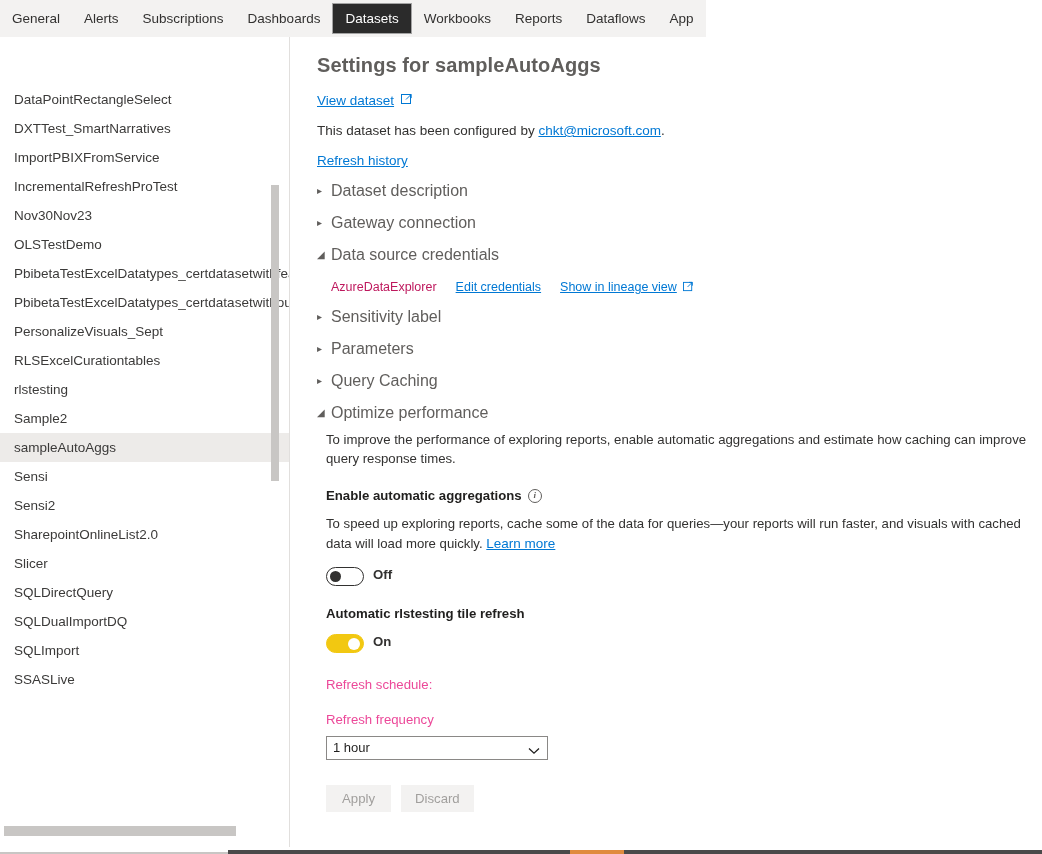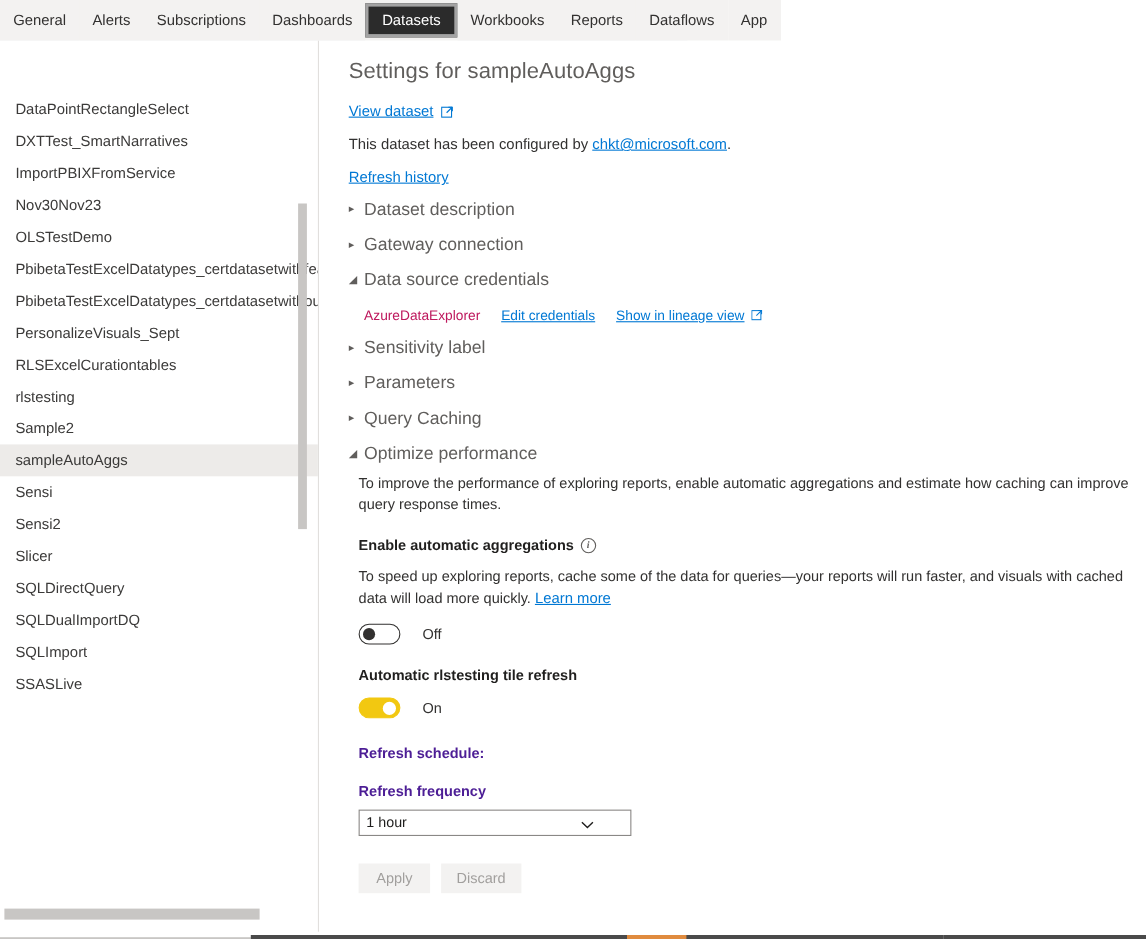--- a/index.html
+++ b/index.html
@@ -39,21 +39,21 @@
     font-size: 13.5px;
     color: #323130;
     background: #f3f2f1;
     white-space: nowrap;
     cursor: pointer;
   }
   .tab.active {
     background: #2b2b2b;
     color: #ffffff;
     margin: 3px 0 3px 0;
-    border: 3px solid #a3a3a3;
+    border: 1px solid #a3a3a3;
   }
 
   
   .sidebar {
     position: absolute;
     left: 0; top: 37px;
     width: 290px; height: 817px;
     background: #ffffff;
     border-right: 1px solid #e1dfdd;
     overflow: hidden;
@@ -114,36 +114,36 @@
     width: 752px; height: 817px;
     background: #ffffff;
     overflow: hidden;
   }
   .pad { padding-left: 27px; padding-right: 10px; }
 
   .page-title {
     margin: 0;
     padding-top: 17px;
     font-size: 20px;
-    font-weight: 400;
+    font-weight: 700;
     color: #605e5c;
     letter-spacing: .1px;
   }
 
   .link {
     color: #0078d4;
     text-decoration: underline;
     cursor: pointer;
     font-size: 13.5px;
   }
 
   .row-link {
     margin-top: 16px;
     display: flex;
-    align-items: flex-end;
+    align-items: flex-start;
     gap: 7px;
     font-size: 13.5px;
   }
 
   .ext-ico { display: inline-block; width: 12px; height: 12px; }
 
   .configured {
     margin-top: 15px;
     font-size: 13.5px;
     color: #323130;
@@ -208,22 +208,23 @@
     font-family: "Liberation Serif", serif;
     color: #605e5c;
     cursor: pointer;
     line-height: 1;
   }
 
   
   .toggle-row {
     margin-top: 13px;
     display: flex;
-    align-items: center;
-    gap: 20px;
+    align-items: flex-start;
+    gap: 9px;
+    font-weight: bold;
   }
   .switch {
     width: 38px; height: 19px;
     border-radius: 10px;
     position: relative;
     cursor: pointer;
     flex: 0 0 38px;
   }
   .switch.off {
     background: #ffffff;
@@ -247,34 +248,34 @@
     border-radius: 50%;
     background: #ffffff;
   }
   .switch-label {
     font-size: 13.2px;
     color: #323130;
   }
 
   .section-label {
     font-size: 13.2px;
-    font-weight: bold;
-    color: #4c1d95;
+    font-weight: normal;
+    color: #ec4899;
     margin-top: 24px;
   }
 
   .select-wrap {
     margin-top: 9px;
     position: relative;
     width: 222px;
   }
   select.freq {
     -webkit-appearance: none;
     appearance: none;
-    width: 248px; height: 24px;
+    width: 222px; height: 24px;
     padding: 0 24px 0 6px;
     font-size: 13px;
     font-family: "Liberation Sans", sans-serif;
     color: #201f1e;
     background: #ffffff;
     border: 1px solid #8a8886;
     border-radius: 0;
     cursor: pointer;
   }
   .select-chev {
@@ -344,31 +345,33 @@
     <div class="tab">
         <span>App</span>
       </div>
   </div>
 
   <div class="sidebar">
     <div class="sidebar-inner" id="dataset-list">
         <div class="ds-item">DataPointRectangleSelect</div>
         <div class="ds-item">DXTTest_SmartNarratives</div>
         <div class="ds-item">ImportPBIXFromService</div>
+        <div class="ds-item">IncrementalRefreshProTest</div>
         <div class="ds-item">Nov30Nov23</div>
         <div class="ds-item">OLSTestDemo</div>
         <div class="ds-item">PbibetaTestExcelDatatypes_certdatasetwithfeature</div>
         <div class="ds-item">PbibetaTestExcelDatatypes_certdatasetwithoutfeature</div>
         <div class="ds-item">PersonalizeVisuals_Sept</div>
         <div class="ds-item">RLSExcelCurationtables</div>
         <div class="ds-item">rlstesting</div>
         <div class="ds-item">Sample2</div>
         <div class="ds-item selected">sampleAutoAggs</div>
         <div class="ds-item">Sensi</div>
         <div class="ds-item">Sensi2</div>
+        <div class="ds-item">SharepointOnlineList2.0</div>
         <div class="ds-item">Slicer</div>
         <div class="ds-item">SQLDirectQuery</div>
         <div class="ds-item">SQLDualImportDQ</div>
         <div class="ds-item">SQLImport</div>
         <div class="ds-item">SSASLive</div>
       </div>
     <div class="sb-vtrack"></div>
     <div class="sb-vthumb"></div>
     <div class="sb-htrack"></div>
     <div class="sb-hthumb"></div>

